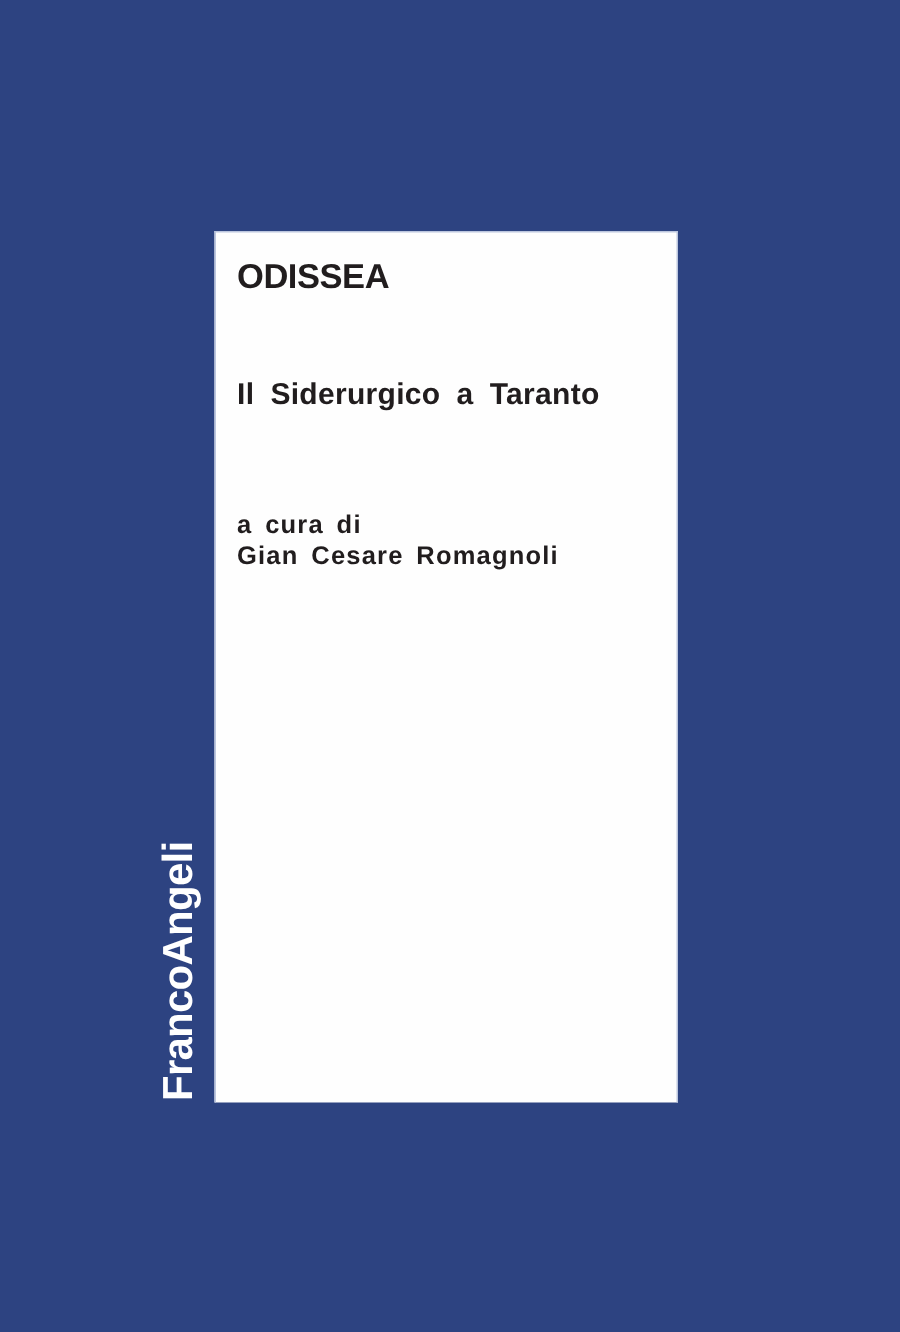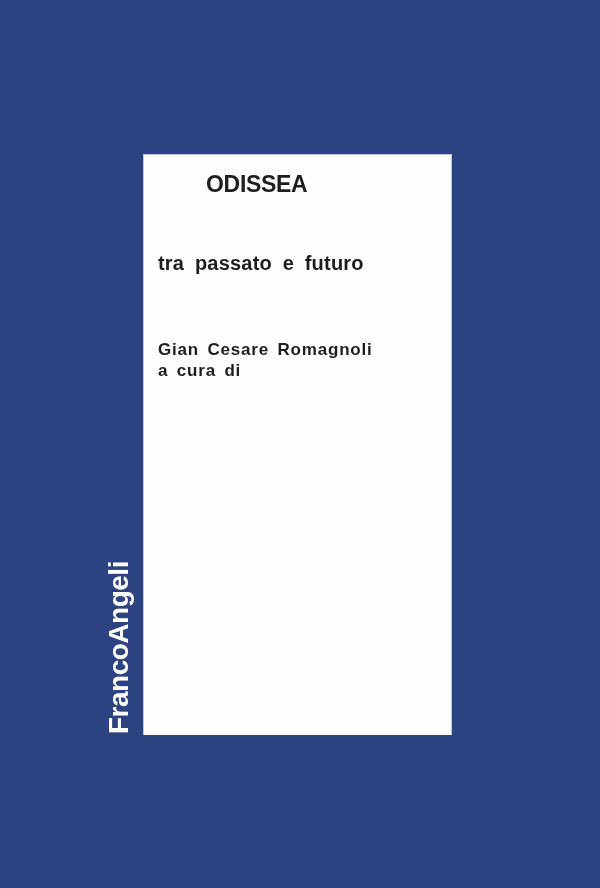--- a/index.html
+++ b/index.html
@@ -31,21 +31,20 @@
   .title {
     position: absolute;
     left: 14px; top: 17px;
     font-size: 23px;
     line-height: 24px;
     font-weight: 900;
     letter-spacing: -0.3px;
     color: var(--ink);
     text-transform: uppercase;
     white-space: nowrap;
-    margin-left: 48px;
   }
   .subtitle {
     position: absolute;
     left: 14px; top: 97px;
     font-size: 20px;
     line-height: 23px;
     font-weight: 700;
     letter-spacing: 0.2px;
     word-spacing: 5px;
     color: var(--ink);
@@ -82,23 +81,23 @@
 
   <div class="publisher">FrancoAngeli</div>
 
   <div class="panel">
 
     <div class="title">
       <div>ODISSEA</div>
     </div>
 
     <div class="subtitle">
-      <div>tra passato e futuro</div>
+      <div>Il Siderurgico a Taranto</div>
     </div>
 
     <div class="editor">
+      <div>a cura di</div>
       <div>Gian Cesare Romagnoli</div>
-      <div>a cura di</div>
     </div>
 
   </div>
 
 </div>
 
 </body></html>

